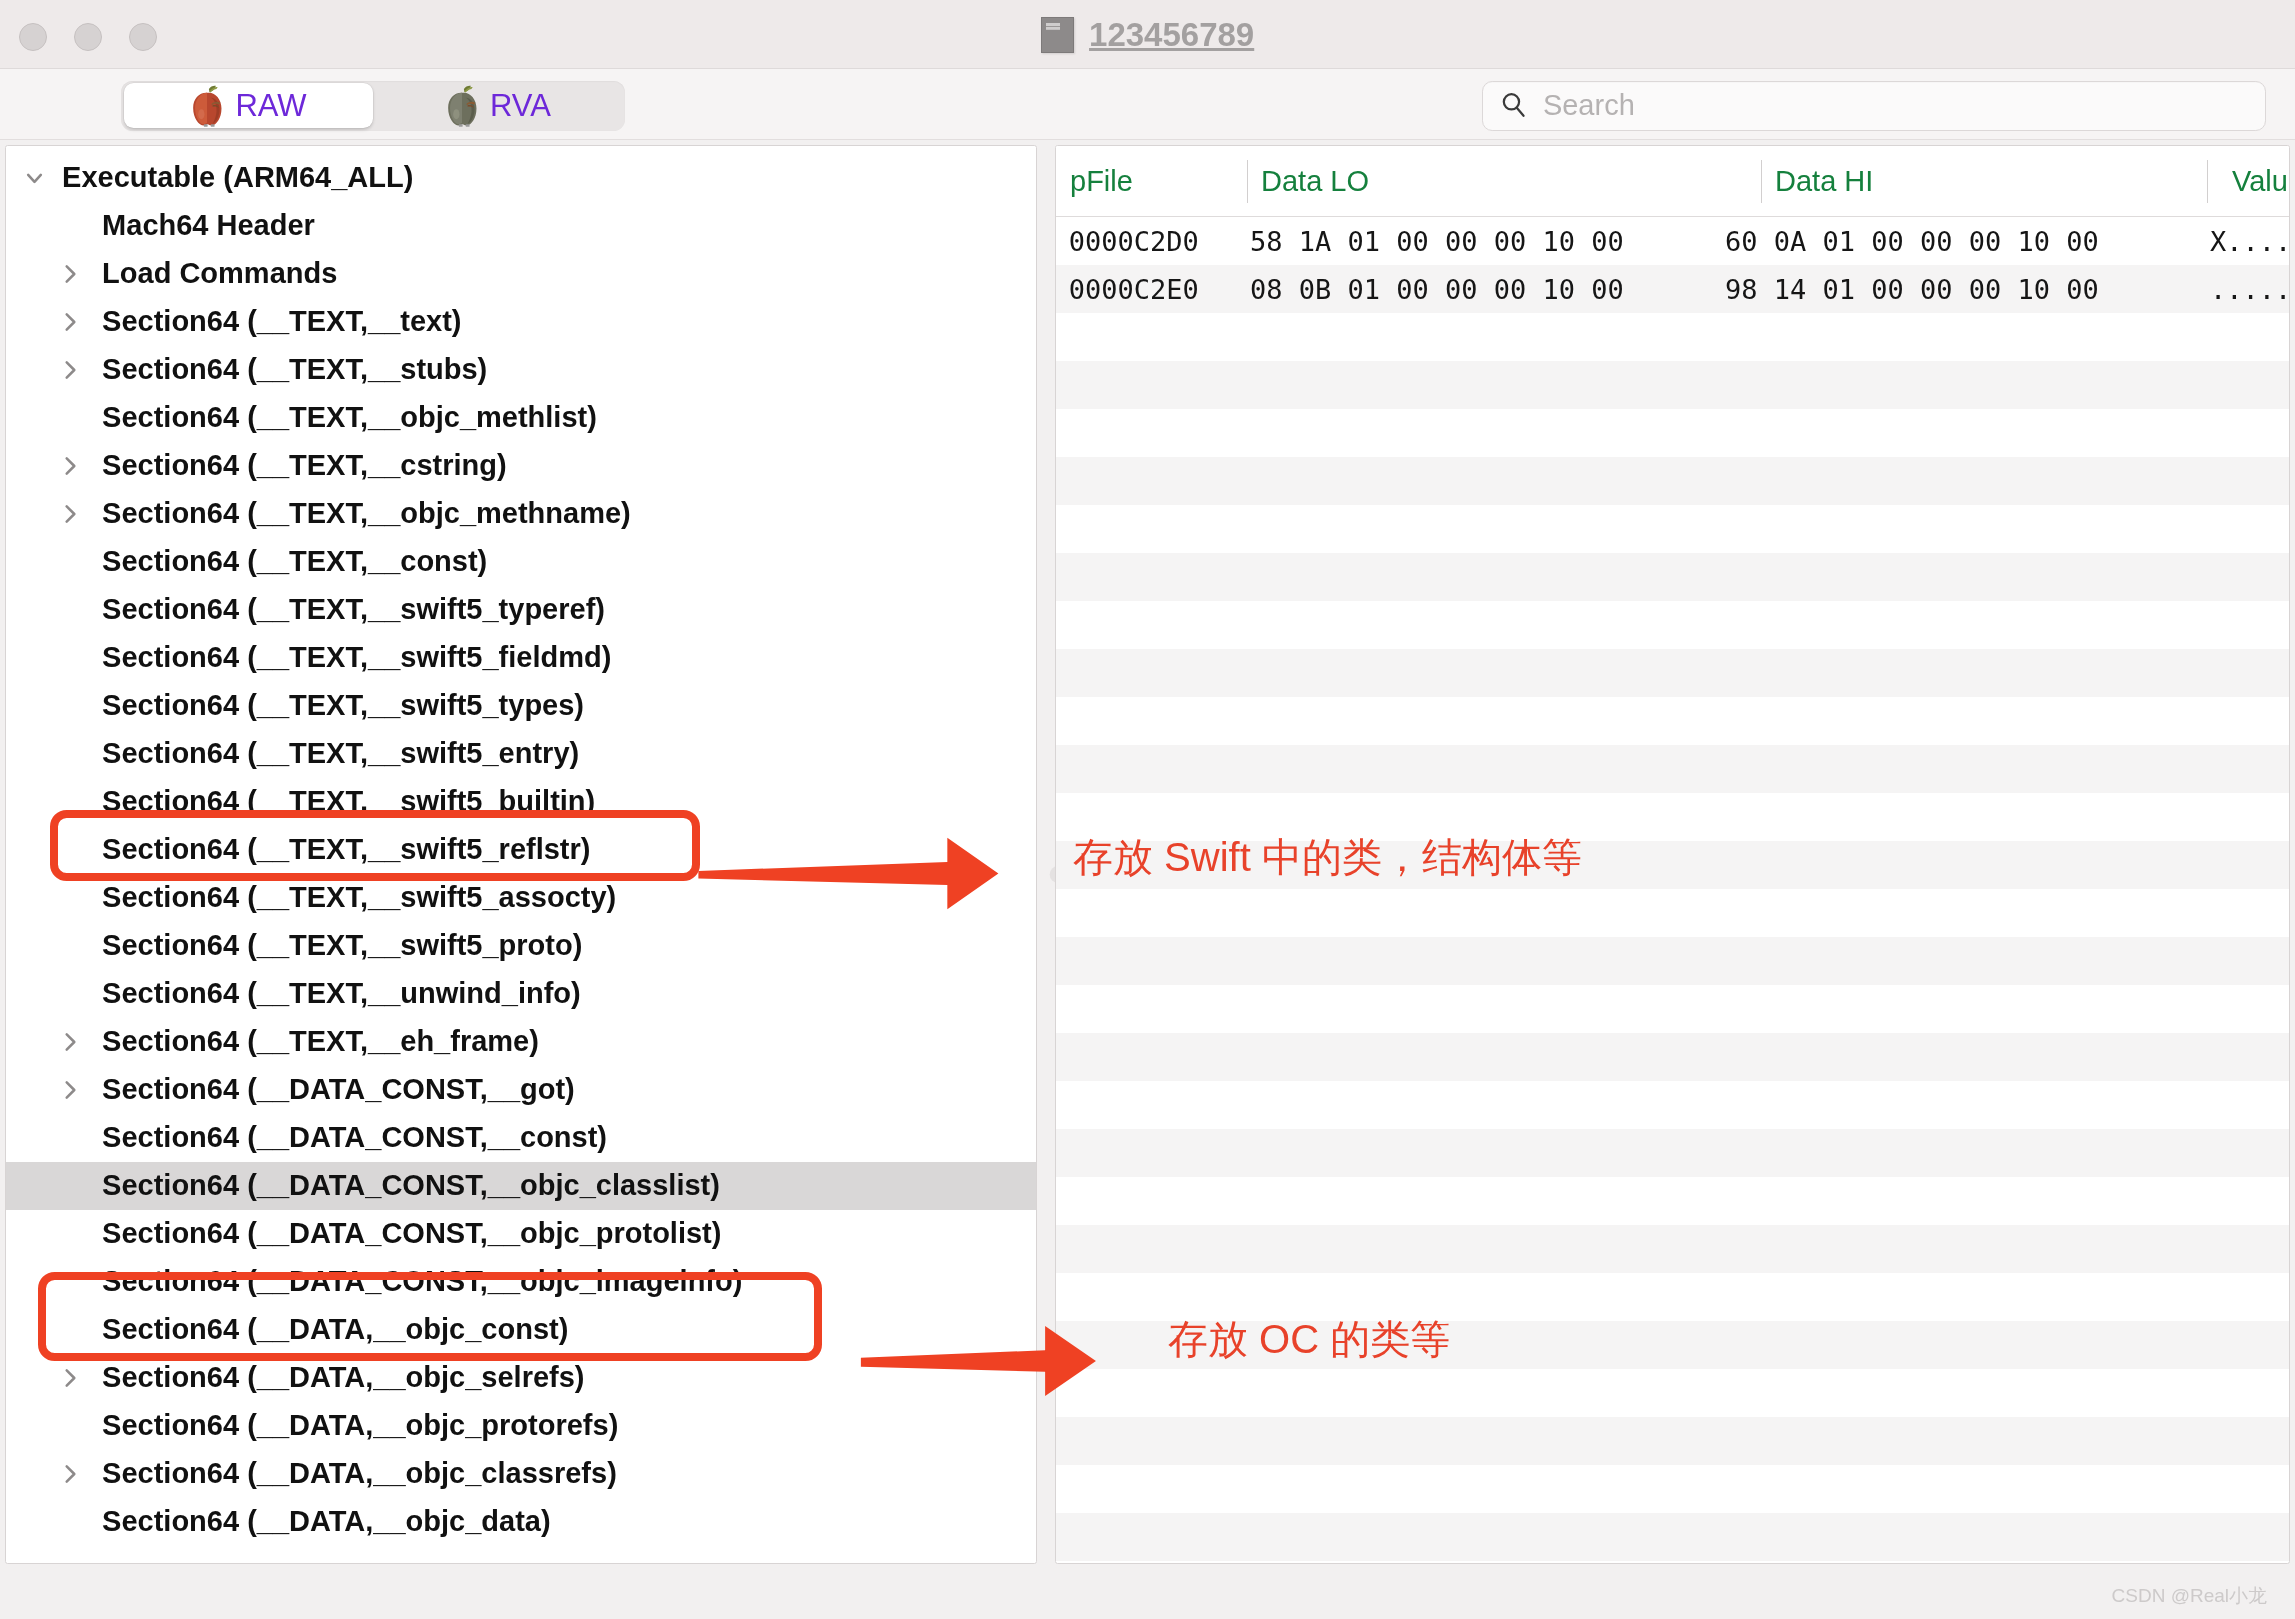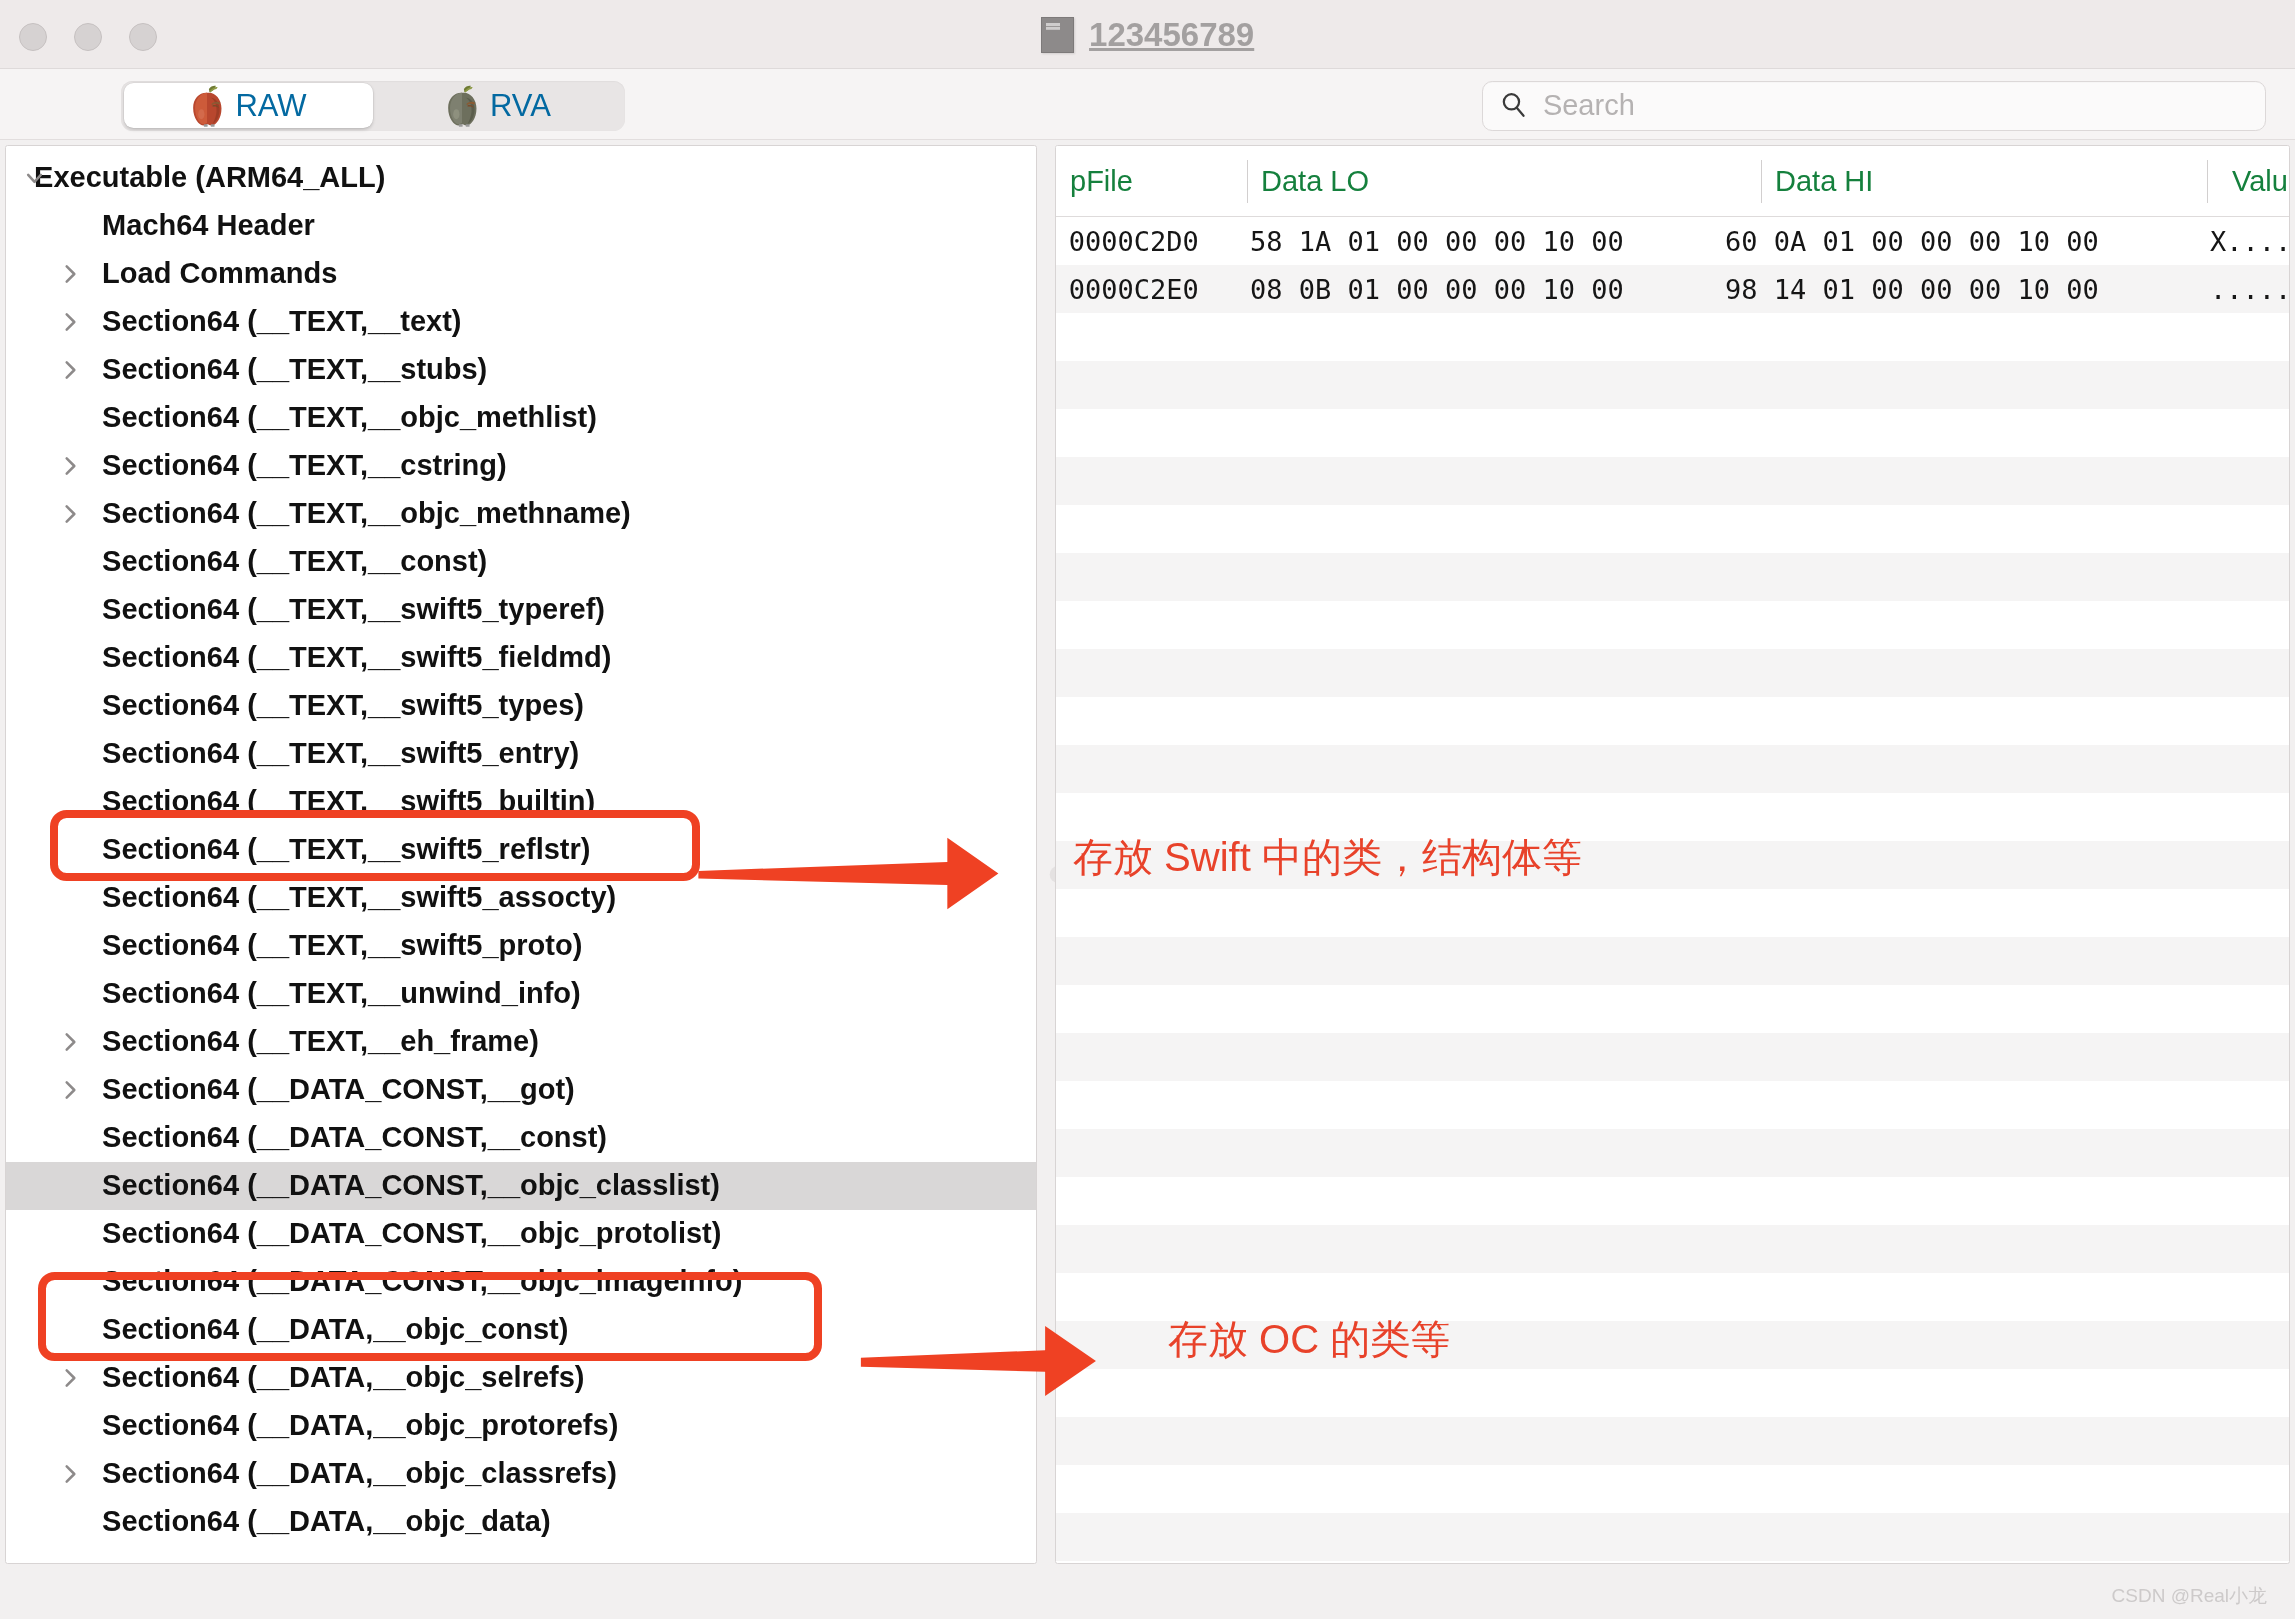--- a/index.html
+++ b/index.html
@@ -75,21 +75,21 @@
     border-radius: 11.5px;
     padding: 2.6px;
     box-shadow: inset 0 0.6px 1.3px rgba(0,0,0,0.06);
   }
   .seg {
     flex: 1;
     display: flex; align-items: center; justify-content: center;
     gap: 11.5px;
     border-radius: 9.6px;
     font-size: 31px;
-    color: #0369a1;
+    color: #6d28d9;
     cursor: default;
   }
   .seg.active {
     background: #ffffff;
     box-shadow: 0 1.3px 3.2px rgba(0,0,0,0.16), 0 0 0 0.6px rgba(0,0,0,0.05);
   }
   .apple-glyph { width: 34px; height: 42px; display: block; }
 
   #search-box {
     position: absolute; right: 29px; top: 11.5px;
@@ -157,21 +157,21 @@
   }
   .tree-row.selected { background: #d9d7d7; }
   .disclosure {
     position: absolute;
     width: 29px; height: 29px;
     display: flex; align-items: center; justify-content: center;
   }
   .disclosure svg { width: 19px; height: 22px; }
   .tree-label { display: block; }
   .depth0 .disclosure { left: 14px; }
-  .depth0 .tree-label { margin-left: 28px; }
+  .depth0 .tree-label { margin-left: 56px; }
   .depth1 .disclosure { left: 50px; }
   .depth1 .tree-label { margin-left: 96px; }
 
   
   #thead {
     position: relative;
     height: 71px;
     background: #ffffff;
     border-bottom: 0.6px solid #dedbdb;
   }

